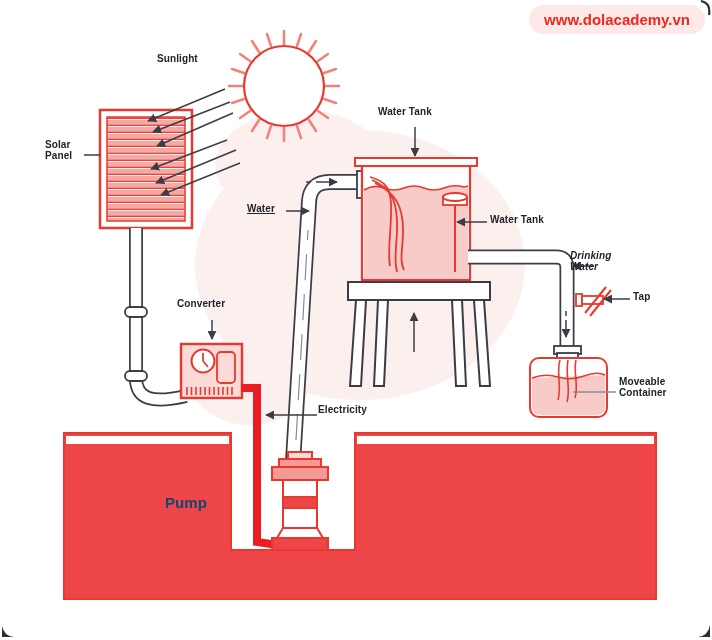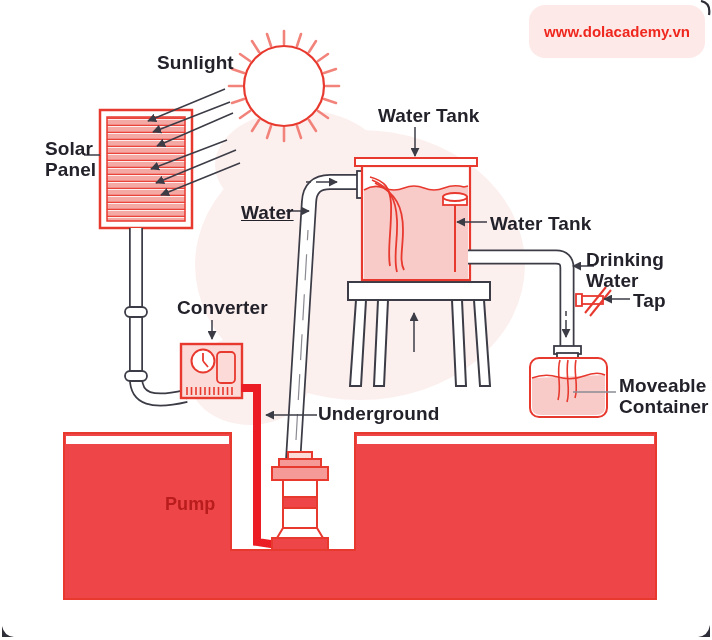--- a/index.html
+++ b/index.html
@@ -5,25 +5,25 @@
   :root{
     --accent-red:#e8392f; --ground-red:#ee4648; --wire-red:#ec1c24;
     --water-pink:#f8cbc8; --pink-fill:#fbdad8; --flange-pink:#f59a97;
     --ray-pink:#f2837b; --outline-dark:#3c3c47; --text-dark:#23222b;
     --badge-bg:#fdeae8; --badge-text:#ef271e;
   }
   html,body{margin:0;padding:0;background:#fff;}
   .canvas{position:relative;width:712px;height:640px;background:#fff;overflow:hidden;
           font-family:"Liberation Sans","DejaVu Sans",sans-serif;}
   svg{position:absolute;left:0;top:0;}
-  .label{position:absolute;font-weight:bold;font-size:19px;line-height:1.1;
+  .label{position:absolute;font-weight:bold;font-size:10px;line-height:1.1;
          color:var(--text-dark);letter-spacing:0.1px;}
-  .label.white{color:#b91c1c;font-size:18px;}
+  .label.white{color:#0c4a6e;font-size:15px;}
   .badge{position:absolute;top:5px;right:7px;background:var(--badge-bg);color:var(--badge-text);
-         font-weight:bold;font-size:15px;padding:18px 15px;border-radius:16px;}
+         font-weight:bold;font-size:15px;padding:6px 15px;border-radius:16px;}
   
   .red-line{stroke:var(--accent-red);fill:none;}
   .red-shape{stroke:var(--accent-red);fill:#fff;}
   .pink-shape{stroke:var(--accent-red);fill:var(--pink-fill);}
   .flange{stroke:var(--accent-red);fill:var(--flange-pink);}
   .red-fill{stroke:var(--accent-red);fill:var(--ground-red);}
   .dark-line{stroke:var(--outline-dark);fill:none;}
   .dark-shape{stroke:var(--outline-dark);fill:#fff;}
   .ground-shape{fill:var(--ground-red);stroke:var(--accent-red);stroke-width:2;}
   .wire{stroke:var(--wire-red);fill:none;}
@@ -219,26 +219,26 @@
   <g>
     <path d="M701,1 Q711,3 709,15" stroke="#2e2e38" stroke-width="2.2" fill="none"></path>
     <path class="curl" d="M2,626 Q4,636 14,637 L2,637 Z"></path>
     <path class="curl" d="M710,625 Q708,636 698,637 L710,637 Z"></path>
   </g>
 </svg>
 
 <div class="label" style="left:157px;top:53px;">Sunlight</div>
 <div class="label" style="left:45px;top:139px;width:52px;">Solar Panel</div>
 <div class="label" style="left:378px;top:106px;white-space:nowrap;">Water Tank</div>
-<div class="label" style="left:241px;top:203px;text-decoration:underline;">Water</div>
+<div class="label" style="left:247px;top:203px;text-decoration:underline;">Water</div>
 <div class="label" style="left:490px;top:214px;white-space:nowrap;">Water Tank</div>
-<div class="label" style="left:586px;top:250px;width:64px;">Drinking Water</div>
+<div class="label" style="left:570px;top:250px;width:64px;font-style:italic;">Drinking Water</div>
 <div class="label" style="left:633px;top:291px;">Tap</div>
 <div class="label" style="left:177px;top:298px;">Converter</div>
-<div class="label" style="left:318px;top:404px;">Underground</div>
+<div class="label" style="left:318px;top:404px;">Electricity</div>
 <div class="label" style="left:619px;top:376px;width:78px;">Moveable Container</div>
 <div class="label white" style="left:165px;top:495px;">Pump</div>
 
 <div class="badge">
   <span>www.dolacademy.vn</span>
 </div>
 
 </div>
 
 </body></html>

